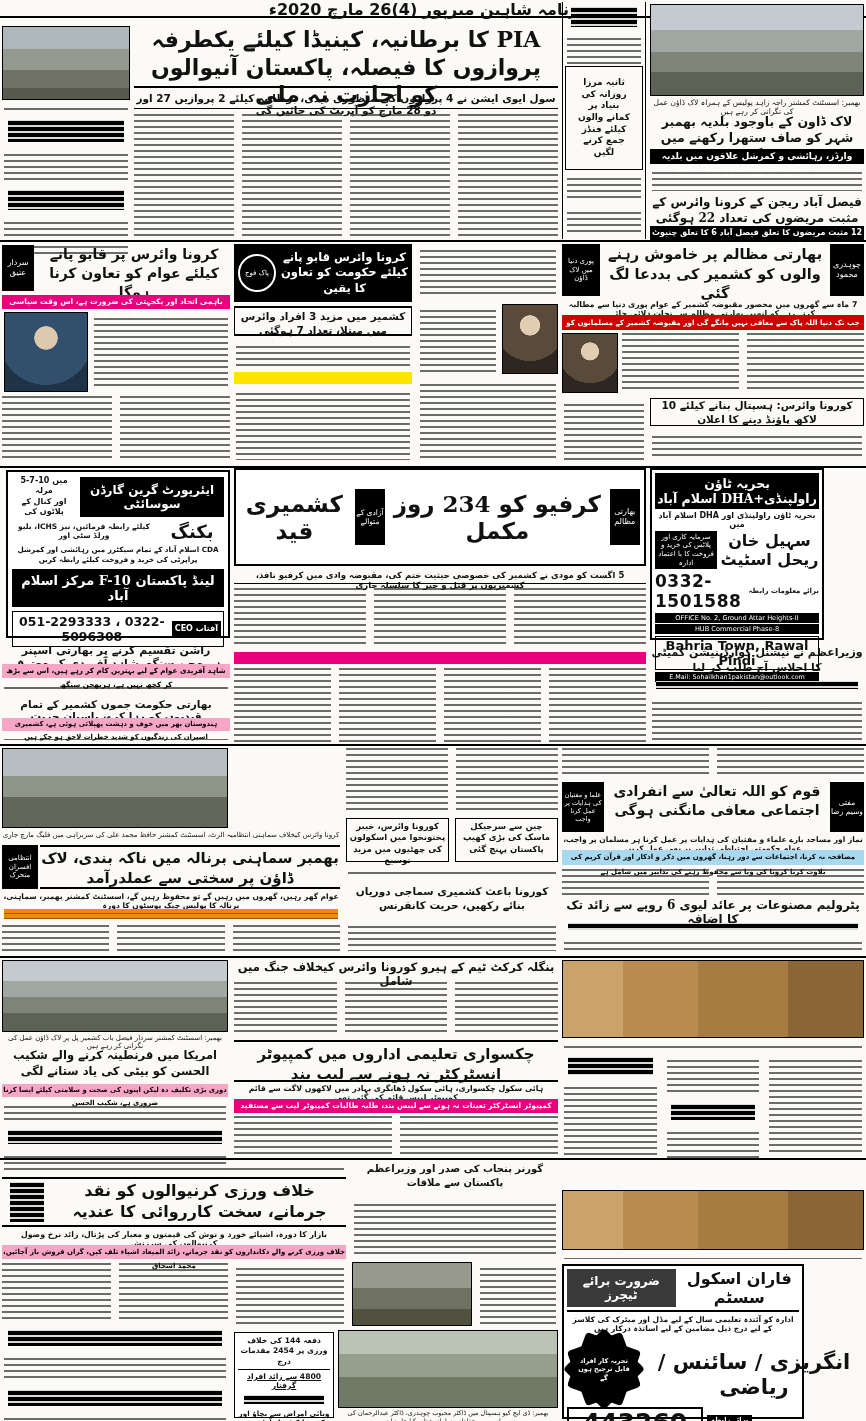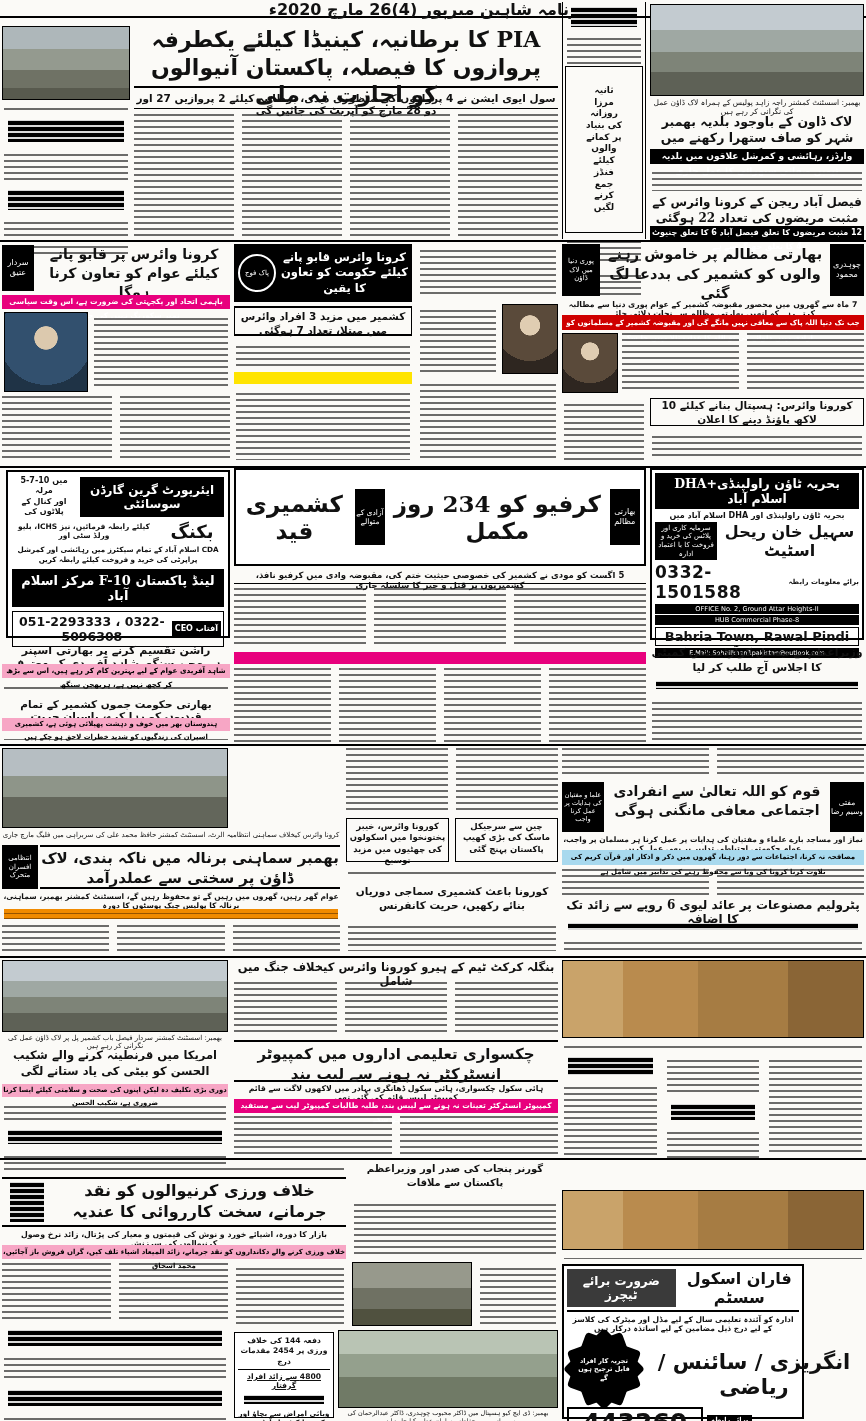--- a/index.html
+++ b/index.html
@@ -63,21 +63,21 @@
   <div class="abs greekrow" style="left:134px;top:114px;width:424px;height:124px;">
     <div></div>
     <div></div>
     <div></div>
     <div></div>
   </div>
 
   <div class="abs" style="left:562px;top:2px;width:84px;height:237px;border-left:1px solid #000;border-right:1px solid #000;padding:2px;">
     <div class="wbgreek" style="height:20px;"></div>
     <div class="greek" style="height:30px;margin-top:2px;"></div>
-    <div class="rtl c b box" style="font-size:9px;padding:18px;line-height:1.3;">ثانیہ مرزا روزانہ کی بنیاد پر کمانے والوں کیلئے فنڈز جمع کرنے لگیں</div>
+    <div class="rtl c b box" style="font-size:9px;padding:10px;line-height:1.3;">ثانیہ مرزا روزانہ کی بنیاد پر کمانے والوں کیلئے فنڈز جمع کرنے لگیں</div>
     <div class="greek" style="height:28px;margin-top:2px;"></div>
     <div class="greek" style="height:26px;margin-top:2px;"></div>
   </div>
 
   <div class="abs ph ph-street" style="left:650px;top:4px;width:214px;height:92px;"></div>
   <div class="abs rtl c" style="left:650px;top:98px;width:214px;height:15px;font-size:7.5px;">بھمبر: اسسٹنٹ کمشنر راجہ زاہد پولیس کے ہمراہ لاک ڈاؤن عمل کی نگرانی کر رہے ہیں</div>
   <div class="abs rtl c b ser" style="left:650px;top:114px;width:214px;height:33px;font-size:12.5px;line-height:1.3;">لاک ڈاون کے باوجود بلدیہ بھمبر شہر کو صاف ستھرا رکھنے میں مگن</div>
   <div class="abs rtl c b wb" style="left:650px;top:149px;width:214px;height:15px;font-size:9px;line-height:15px;">وارڈز، رہائشی و کمرشل علاقوں میں بلدیہ ٹیمیں صفائی ستھرائی کا عمل جاری</div>
   <div class="abs greek" style="left:650px;top:166px;width:214px;height:27px;"></div>
   <div class="abs rtl c b ser" style="left:650px;top:195px;width:214px;height:30px;font-size:12px;line-height:1.3;">فیصل آباد ریجن کے کرونا وائرس کے مثبت مریضوں کی تعداد 22 ہوگئی</div>
@@ -169,21 +169,21 @@
     <div></div>
   </div>
   <div class="abs strip-pink" style="left:234px;top:652px;width:412px;height:12px;"></div>
   <div class="abs greekrow" style="left:234px;top:668px;width:412px;height:74px;">
     <div></div>
     <div></div>
     <div></div>
     <div></div>
   </div>
 
-  <div class="abs box2" style="left:650px;top:468px;width:214px;height:172px;background:#fff;padding:3px;">
+  <div class="abs box2" style="left:650px;top:468px;width:174px;height:172px;background:#fff;padding:3px;">
     <div class="rtl c b ser wb" style="font-size:12.5px;padding:3px 0;">بحریہ ٹاؤن راولپنڈی+DHA اسلام آباد</div>
     <div class="rtl c b" style="font-size:8px;margin-top:2px;">بحریہ ٹاؤن راولپنڈی اور DHA اسلام آباد میں</div>
     <div style="display:flex;gap:3px;align-items:stretch;margin-top:2px;">
       <div class="tagbox rtl" style="width:62px;font-size:7px;">سرمایہ کاری اور پلاٹس کی خرید و فروخت کا با اعتماد ادارہ</div>
       <div class="rtl c b ser" style="flex:1;font-size:16px;display:flex;align-items:center;justify-content:center;">سہیل خان ریحل اسٹیٹ</div>
     </div>
     <div style="display:flex;gap:3px;align-items:center;margin-top:2px;">
       <div class="b" style="flex:1;font-size:17px;letter-spacing:.5px;">0332-1501588</div>
       <div class="rtl b" style="font-size:7px;">برائے معلومات رابطہ</div>
     </div>

